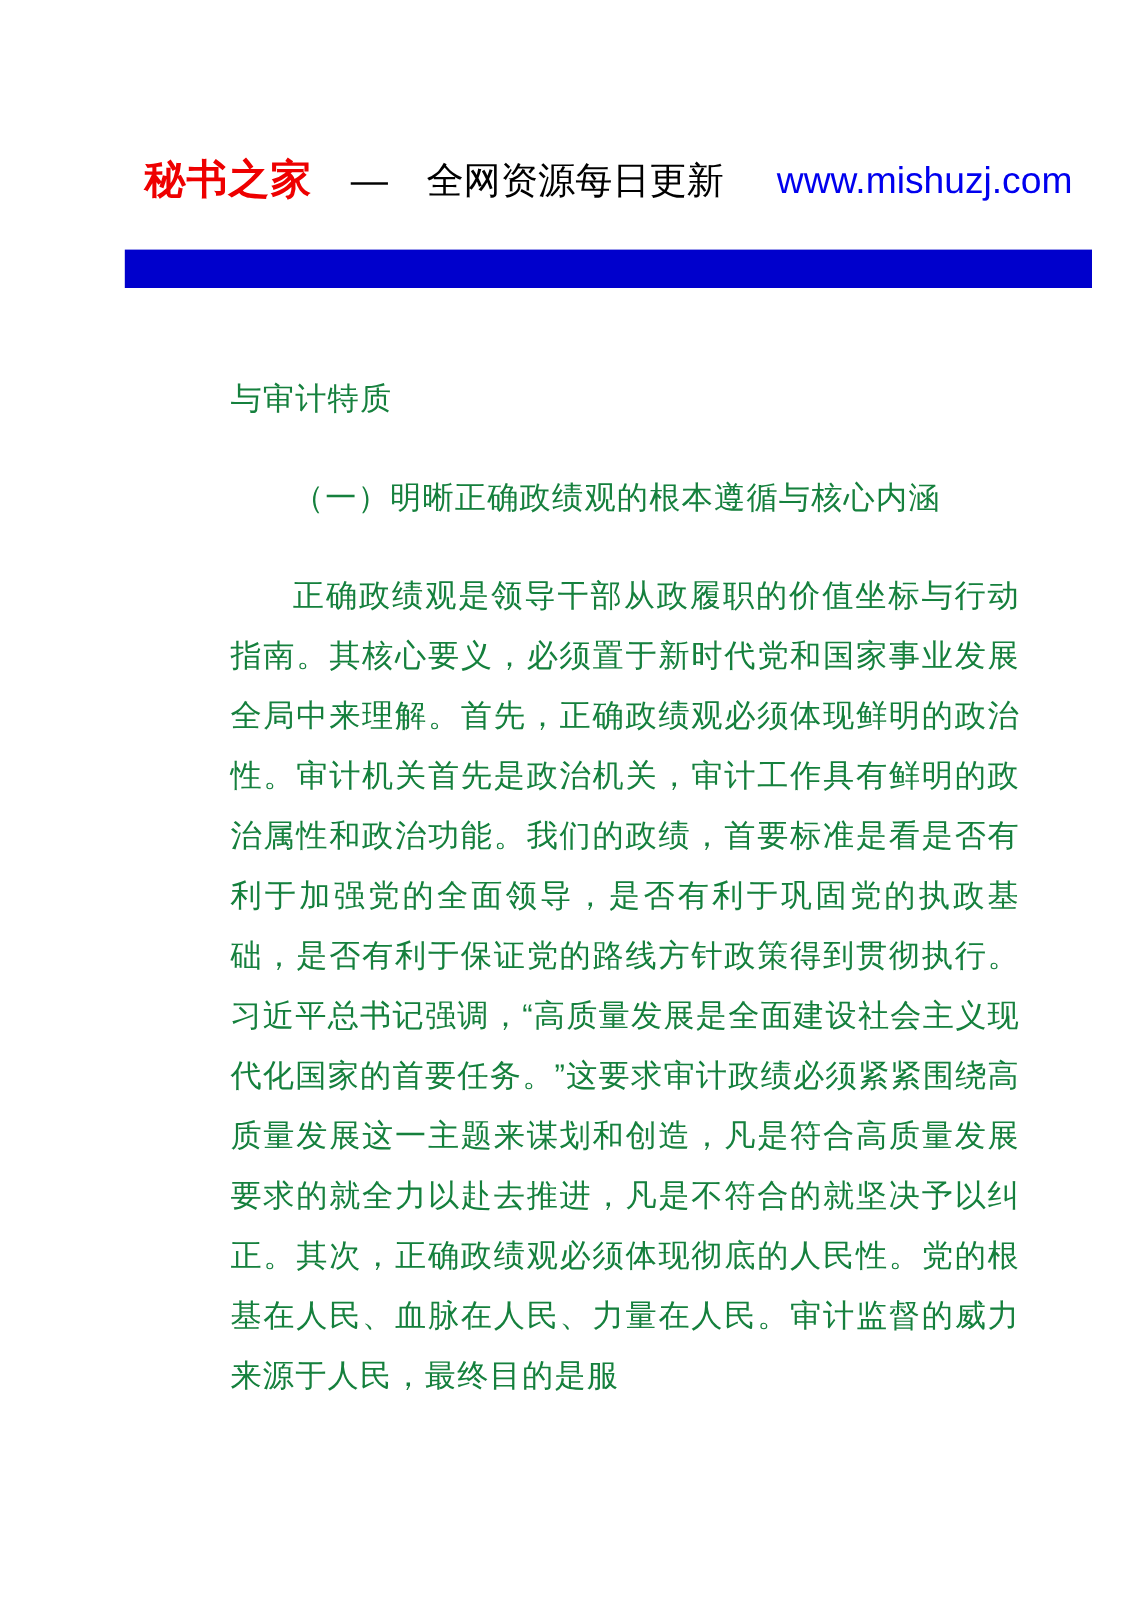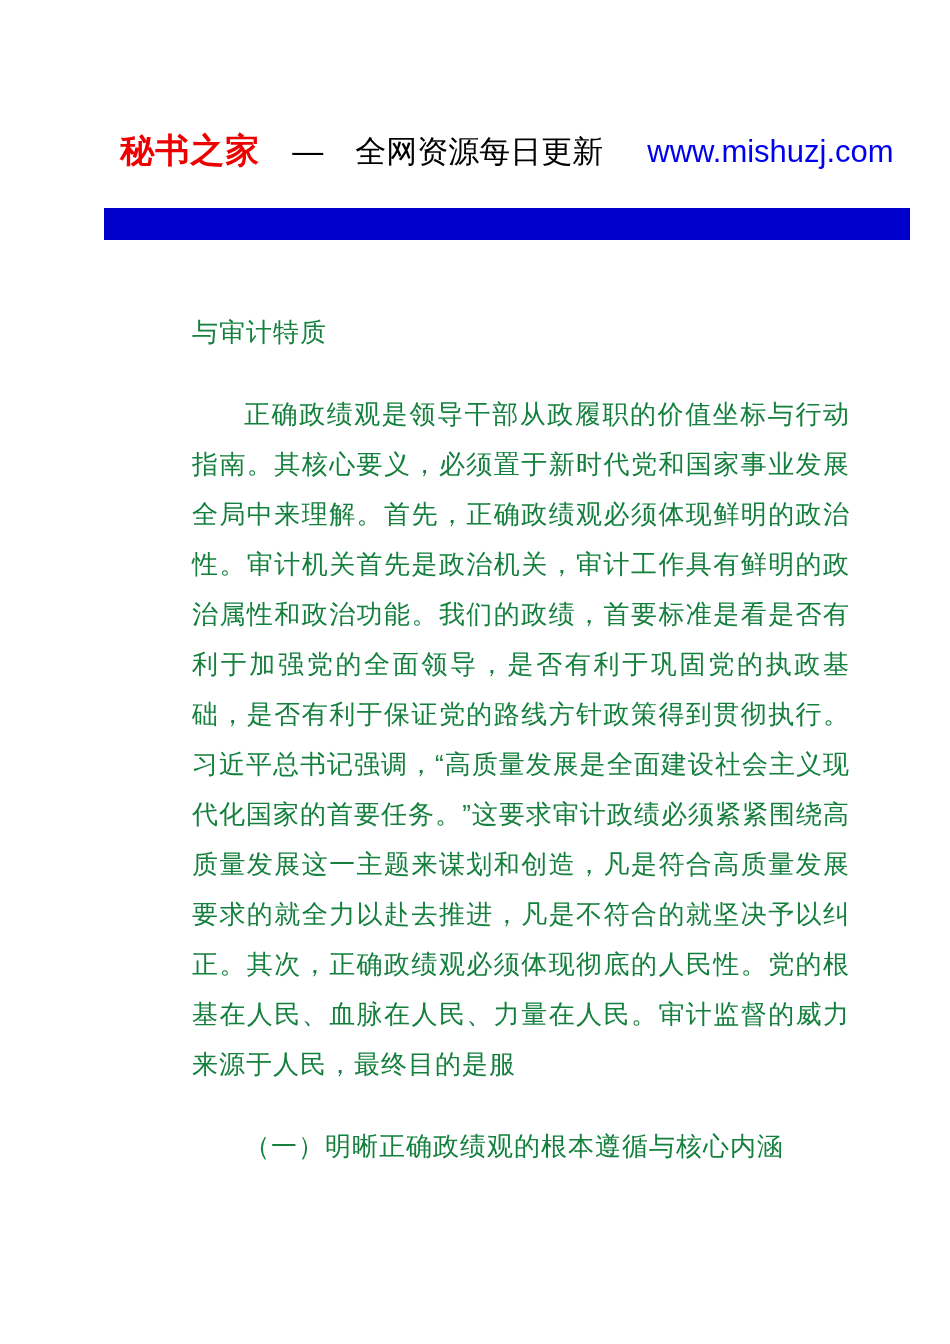--- a/index.html
+++ b/index.html
@@ -69,17 +69,17 @@
 <div class="page">
 
   <div class="site-header">
     <span class="brand">秘书之家</span><span class="dash">—</span><span class="tagline">全网资源每日更新</span><a class="url">www.mishuzj.com</a>
   </div>
 
   <div class="header-rule"></div>
 
   <div class="doc-body">
     <p class="no-indent">与审计特质</p>
+    <p class="para">（一）明晰正确政绩观的根本遵循与核心内涵</p>
     <p class="para">正确政绩观是领导干部从政履职的价值坐标与行动指南。其核心要义，必须置于新时代党和国家事业发展全局中来理解。首先，正确政绩观必须体现鲜明的政治性。审计机关首先是政治机关，审计工作具有鲜明的政治属性和政治功能。我们的政绩，首要标准是看是否有利于加强党的全面领导，是否有利于巩固党的执政基础，是否有利于保证党的路线方针政策得到贯彻执行。习近平总书记强调，“高质量发展是全面建设社会主义现代化国家的首要任务。”这要求审计政绩必须紧紧围绕高质量发展这一主题来谋划和创造，凡是符合高质量发展要求的就全力以赴去推进，凡是不符合的就坚决予以纠正。其次，正确政绩观必须体现彻底的人民性。党的根基在人民、血脉在人民、力量在人民。审计监督的威力来源于人民，最终目的是服</p>
-    <p class="para">（一）明晰正确政绩观的根本遵循与核心内涵</p>
   </div>
 
 </div>
 
 </body></html>

